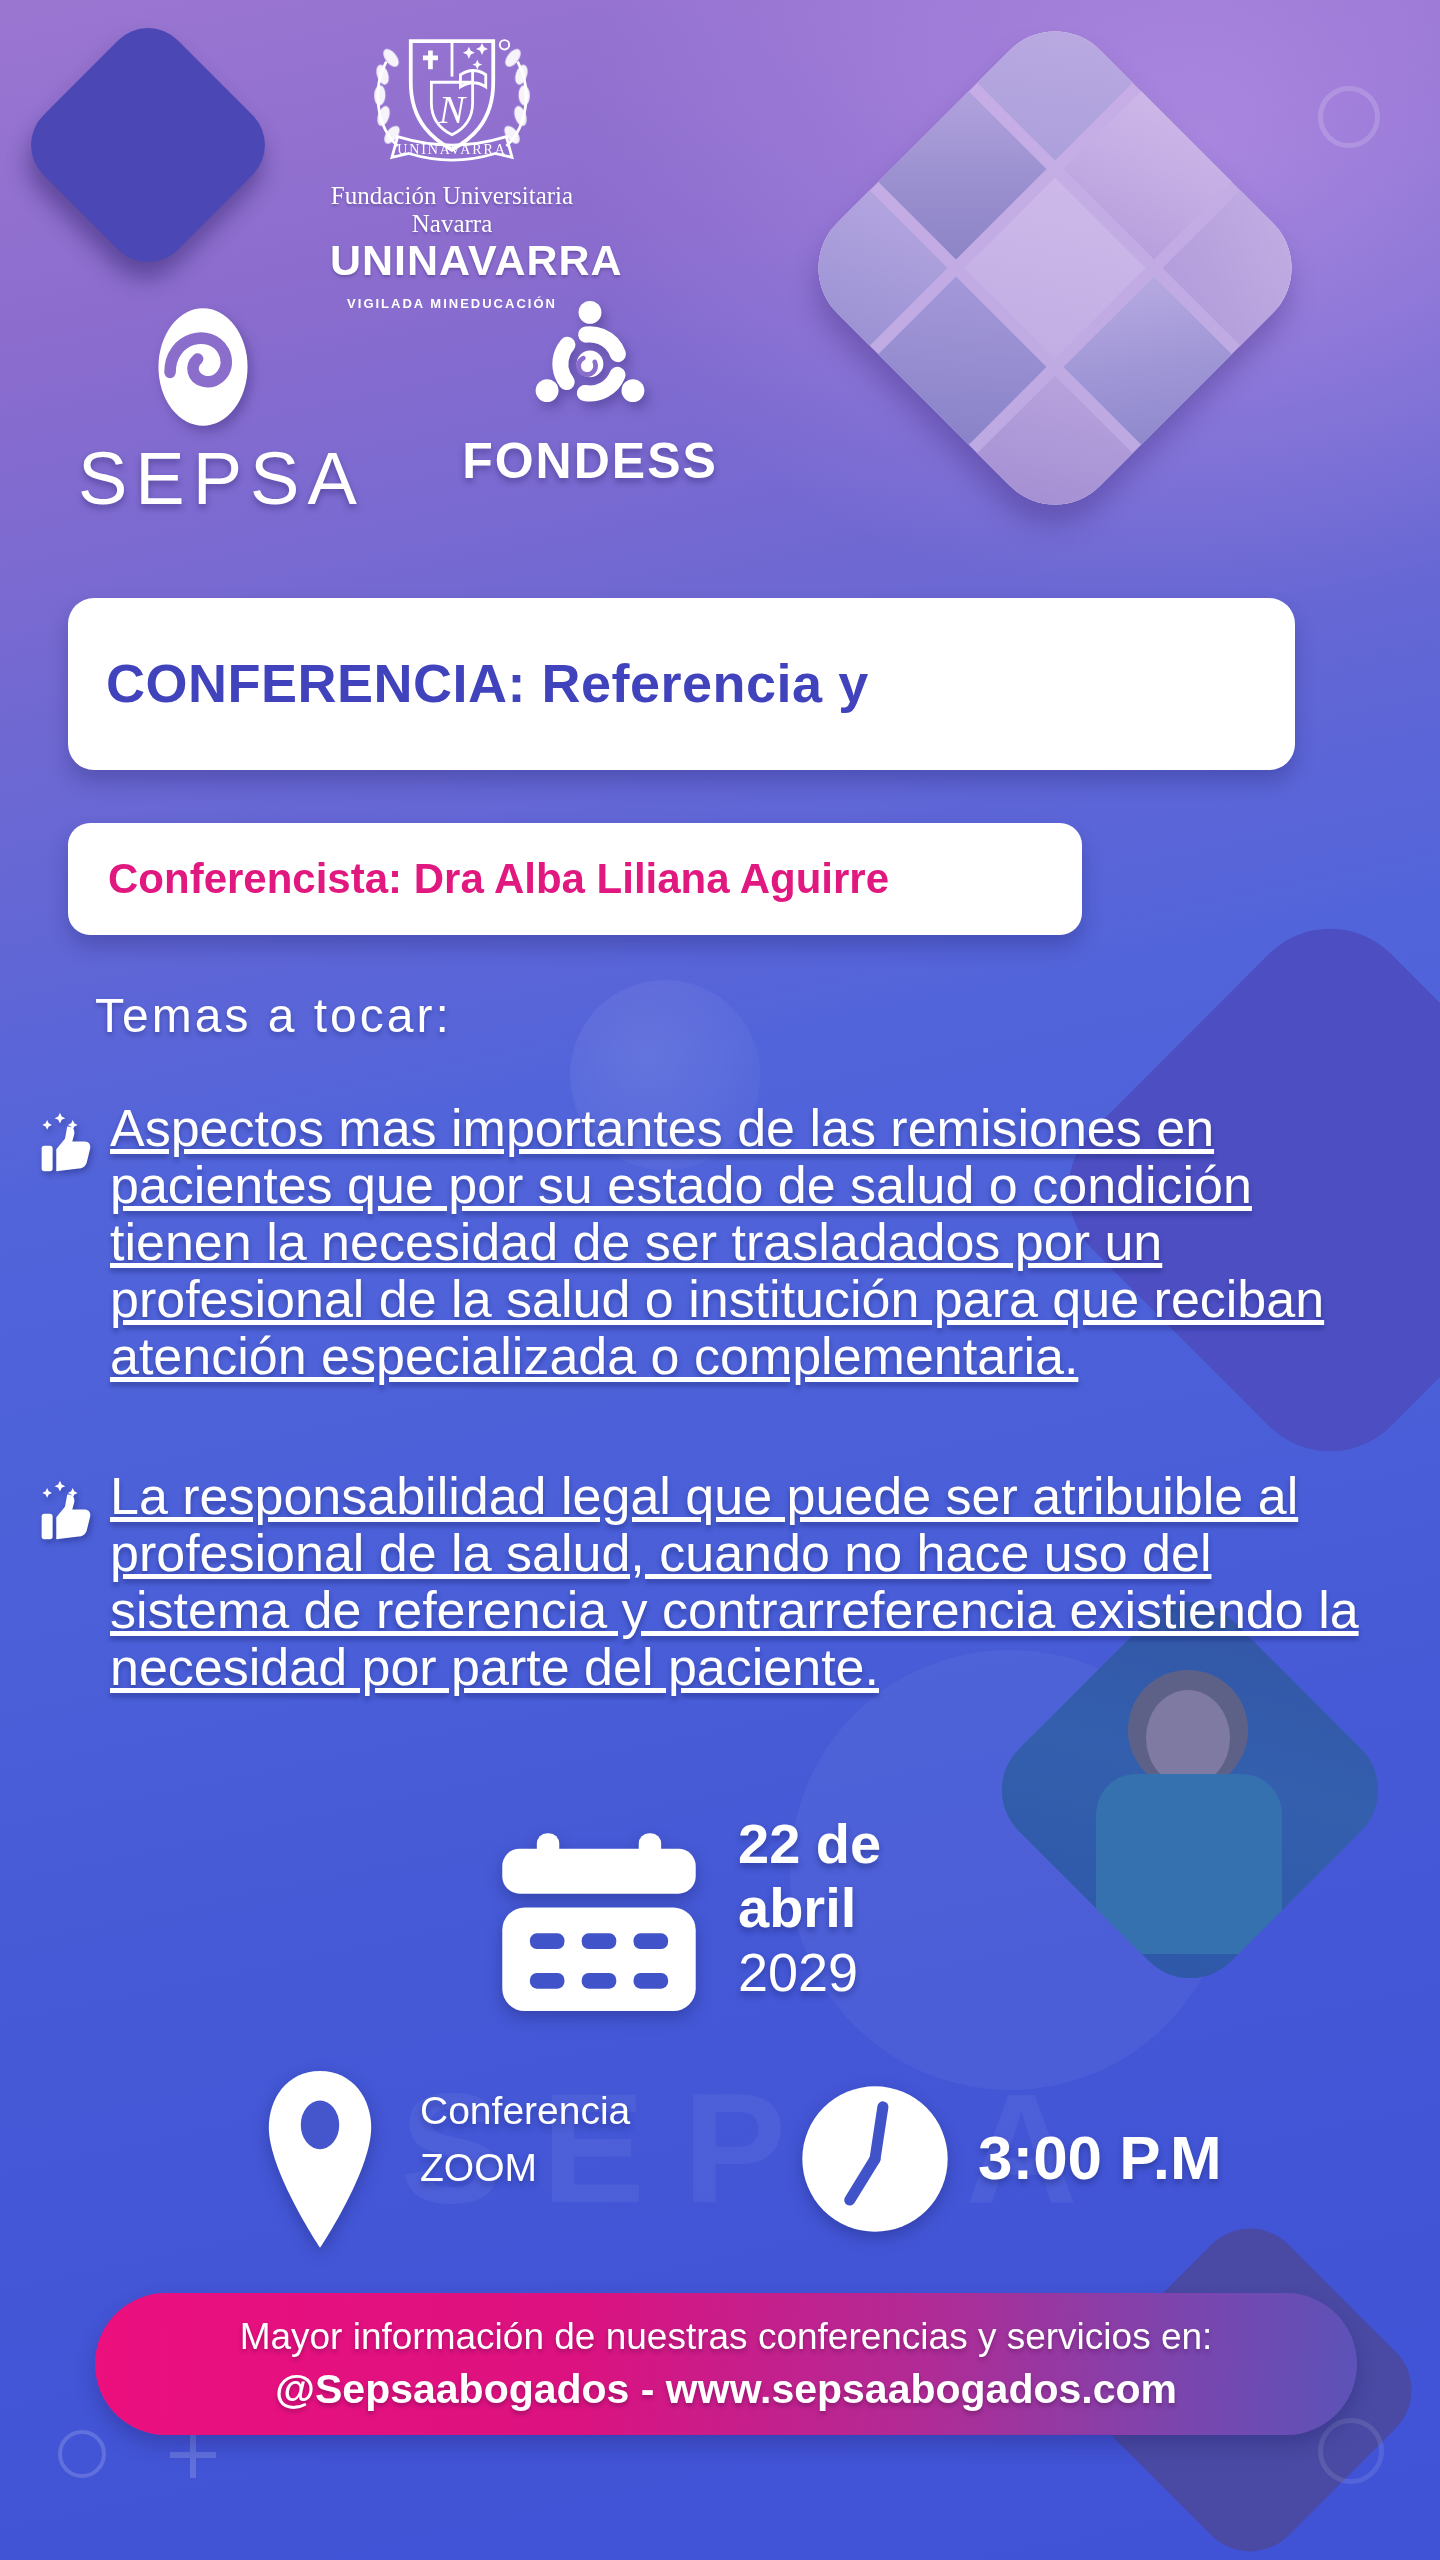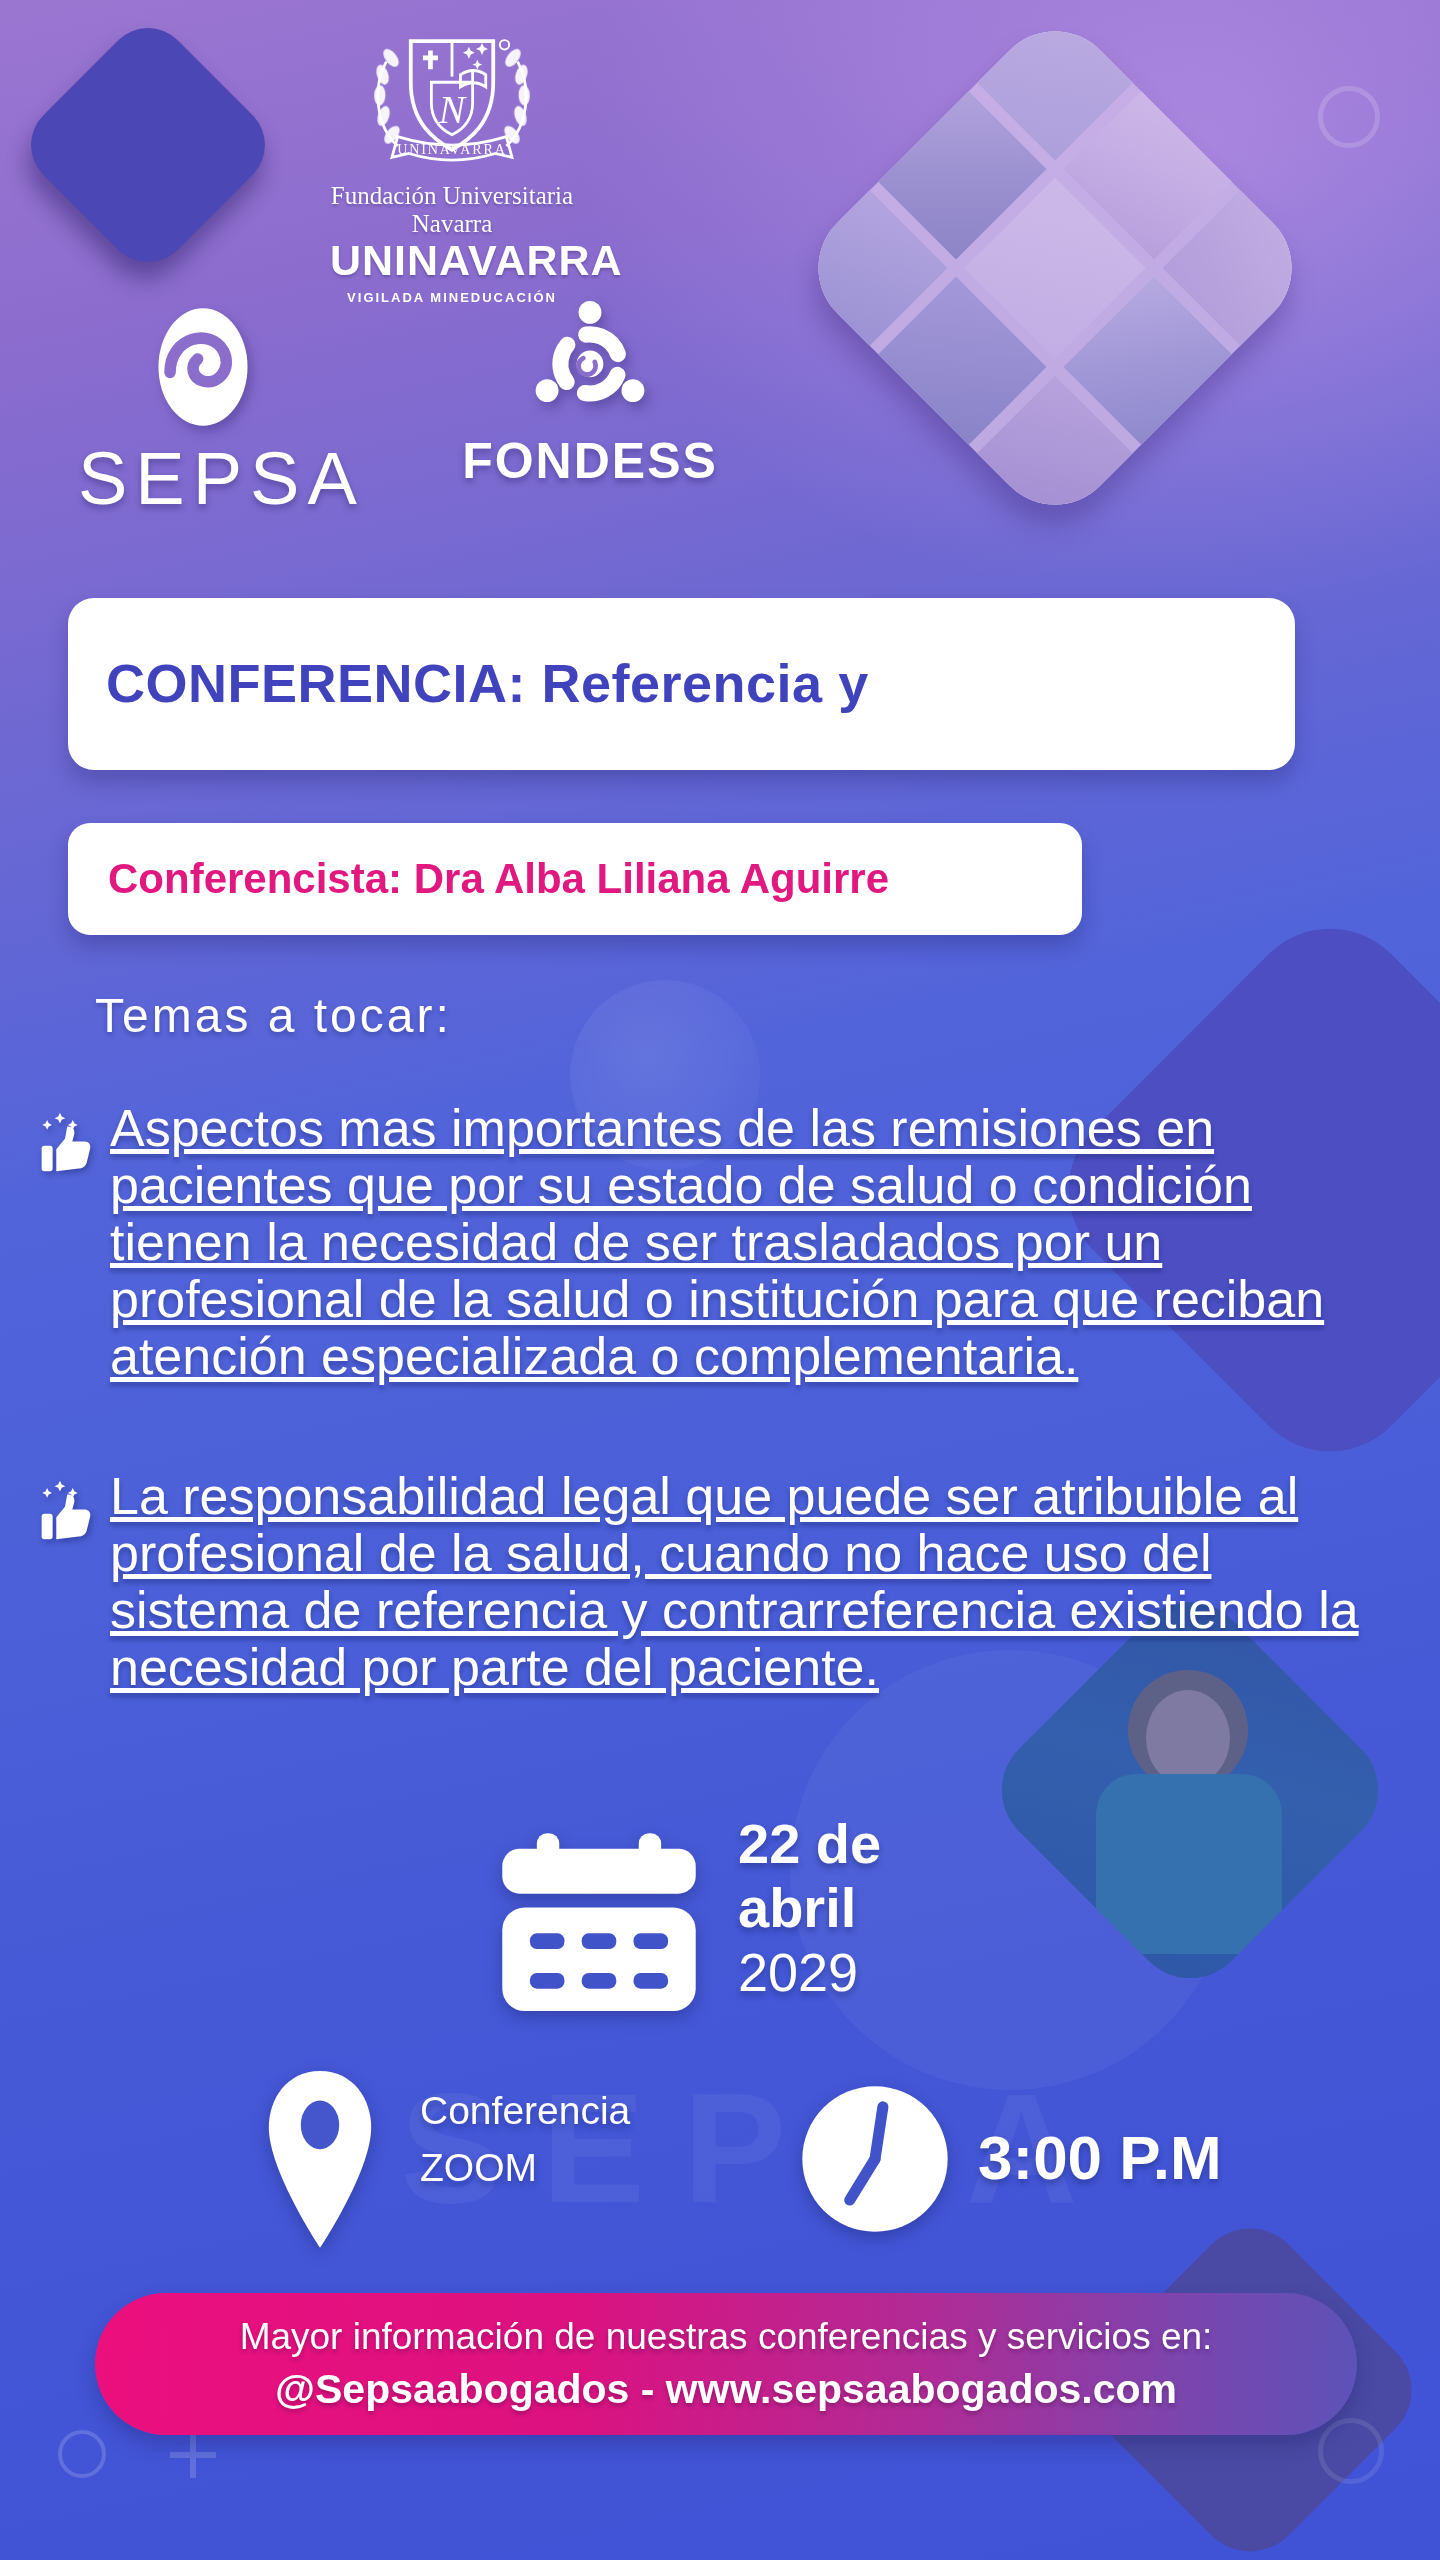--- a/index.html
+++ b/index.html
@@ -42,21 +42,21 @@
   .plus:before,.plus:after{content:"";position:absolute;background:#fff;}
   .plus:before{left:20px;top:0;width:6px;height:46px;}
   .plus:after{left:0;top:20px;width:46px;height:6px;}
   .wm-circle{position:absolute;border-radius:50%;z-index:1;}
   .wm-text{position:absolute;left:400px;top:2060px;font-size:155px;font-weight:bold;
     letter-spacing:38px;color:rgba(255,255,255,.055);z-index:1;}
   
   .uninavarra{left:330px;top:26px;width:244px;text-align:center;color:#fff;z-index:5;}
   .u-fund{font-family:"Liberation Serif",serif;font-size:25px;margin-top:2px;text-shadow:0 2px 3px rgba(30,20,80,.3);}
   .u-brand{font-size:43px;font-weight:bold;letter-spacing:1px;line-height:1.05;text-shadow:0 2px 3px rgba(30,20,80,.3);}
-  .u-tag{font-size:13px;letter-spacing:2px;font-weight:bold;margin-top:7px;}
+  .u-tag{font-size:13px;letter-spacing:2px;font-weight:bold;margin-top:13px;}
   .logo-col{position:absolute;text-align:center;color:#fff;z-index:5;}
   .logo-col svg{filter:drop-shadow(4px 6px 6px rgba(40,30,100,.35));}
   .sepsa-label{font-size:74px;font-weight:300;letter-spacing:8px;line-height:1;
     text-shadow:0 4px 6px rgba(40,30,100,.4);}
   .fondess-label{font-size:50px;font-weight:bold;letter-spacing:2px;line-height:1;
     text-shadow:0 4px 6px rgba(40,30,100,.4);}
   
   .card{position:absolute;background:#fff;z-index:5;box-shadow:0 12px 20px rgba(30,30,100,.28);}
   #title-card{left:68px;top:598px;width:1227px;height:172px;border-radius:26px;
     display:flex;flex-direction:column;justify-content:center;padding-left:38px;box-sizing:border-box;}

